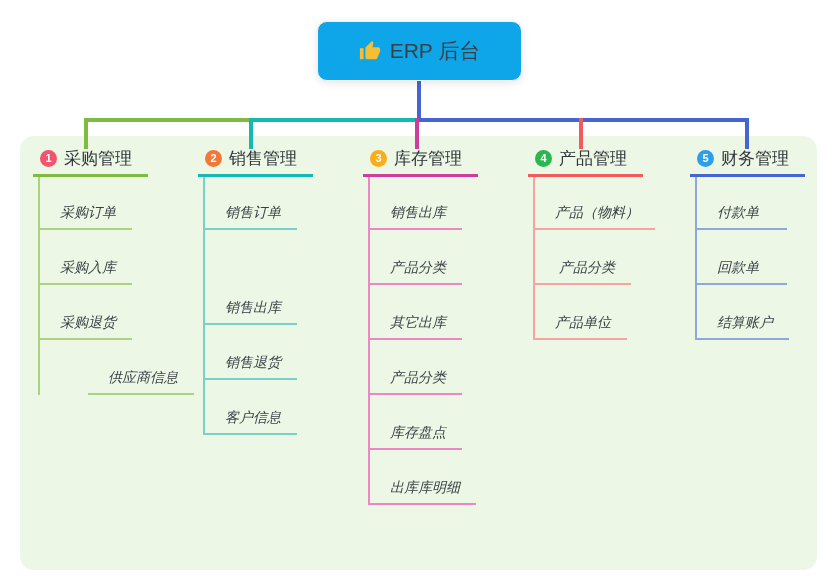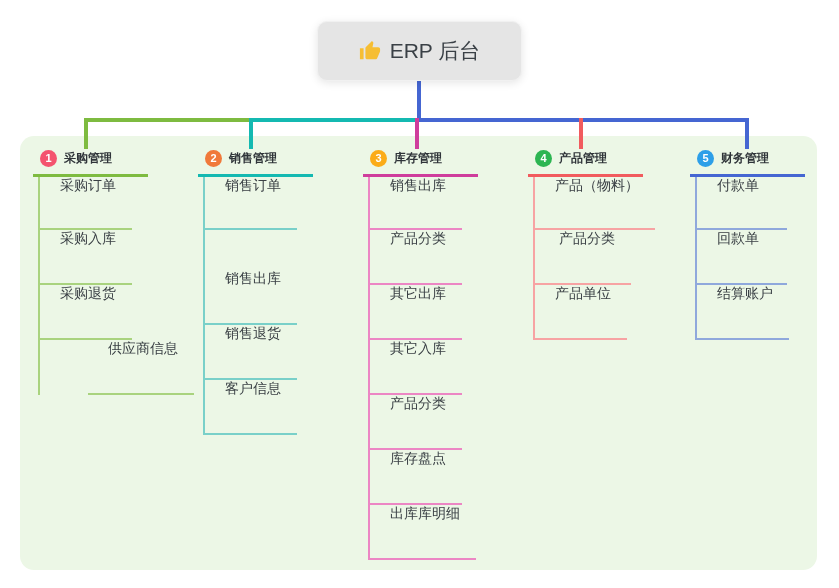--- a/index.html
+++ b/index.html
@@ -2,21 +2,21 @@
 <html><head>
 <meta charset="utf-8">
 <style>
   html,body{margin:0;padding:0;background:#ffffff;}
   body{font-family:"Liberation Sans","DejaVu Sans",sans-serif;}
   .stage{position:relative;width:839px;height:588px;background:#ffffff;overflow:hidden;}
 
   
   .root-card{
     position:absolute;left:317px;top:21px;width:205px;height:60px;
-    background:#e5e5e5;border:1px solid #f1f1f1;border-radius:10px;
+    background:#0ea5e9;border:1px solid #f1f1f1;border-radius:10px;
     box-shadow:0 2px 8px rgba(0,0,0,.10);
     display:flex;align-items:center;justify-content:center;gap:9px;
     font-size:21px;color:#3a4046;font-weight:500;box-sizing:border-box;
     cursor:pointer;
   }
   .root-card svg{display:block;}
 
   
   .panel{
     position:absolute;left:20px;top:136px;width:797px;height:434px;
@@ -42,27 +42,27 @@
   .branch{position:absolute;top:146px;}
   .topic{
     width:115px;height:31px;box-sizing:border-box;
     display:flex;align-items:center;gap:7px;
     border-bottom:3px solid #999;padding:0 0 4px 7px;cursor:pointer;
   }
   .badge{
     width:17px;height:17px;border-radius:50%;flex:0 0 auto;
     color:#ffffff;font-size:11px;font-weight:bold;line-height:17px;text-align:center;
   }
-  .topic-label{font-size:12px;color:#2f3439;font-weight:700;white-space:nowrap;}
+  .topic-label{font-size:17px;color:#2f3439;font-weight:400;white-space:nowrap;}
   .children{margin-left:5px;border-left:2px solid #ccc;width:-moz-fit-content;width:fit-content;}
   .child{
     height:55px;box-sizing:border-box;border-bottom:2px solid #ccc;
-    display:flex;
+    display:flex;align-items:flex-end;
     padding:0 16px 6px 20px;width:-moz-fit-content;width:fit-content;min-width:90px;
-    white-space:nowrap;cursor:pointer;
+    white-space:nowrap;cursor:pointer;font-style:italic;
   }
   .child:first-child{height:53px;}
   .child-label{font-size:14px;color:#3a4045;}
 </style>
 </head>
 <body>
 
 <div class="stage">
 
   <div class="panel" style="background: rgb(236, 247, 230);"></div>
@@ -144,23 +144,20 @@
   </div>
 
   <div class="child" style="border-bottom-color: rgb(236, 134, 196);">
     <span class="child-label">产品分类</span>
   </div>
 
   <div class="child" style="border-bottom-color: rgb(236, 134, 196);">
     <span class="child-label">其它出库</span>
   </div>
 
-  <div class="child" style="border-bottom-color: rgb(236, 134, 196);">
-    <span class="child-label">其它入库</span>
-  </div>
 
   <div class="child" style="border-bottom-color: rgb(236, 134, 196);">
     <span class="child-label">产品分类</span>
   </div>
 
   <div class="child" style="border-bottom-color: rgb(236, 134, 196);">
     <span class="child-label">库存盘点</span>
   </div>
 
   <div class="child" style="border-bottom-color: rgb(236, 134, 196);">

